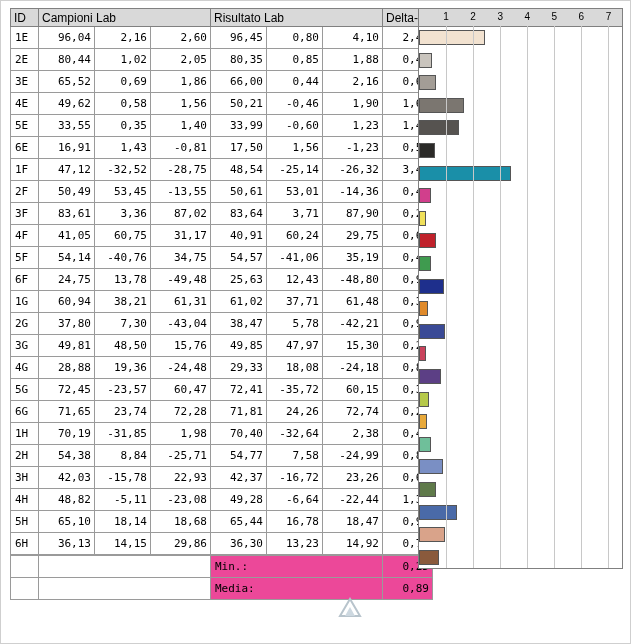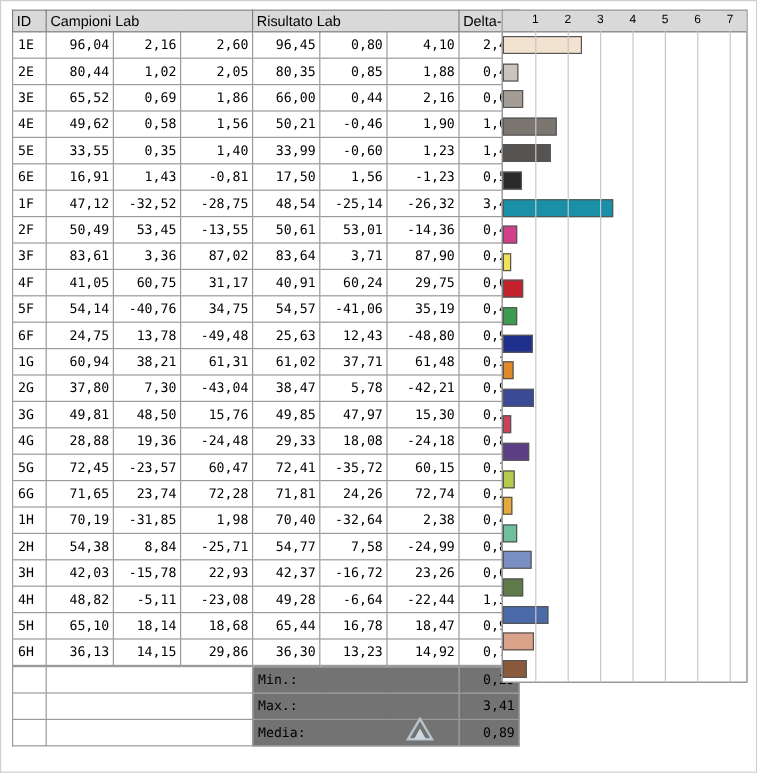--- a/index.html
+++ b/index.html
@@ -66,21 +66,21 @@
     position:absolute;
     height:15px;
     border:1px solid #555;
     box-sizing:border-box;
   }
   
   .sum td{
     border:1px solid #9a9a9a;
     height:21px;
     padding:0 3px;
-    background:#737373;
+    background:#ec4899;
     vertical-align:middle;
   }
   .sum .lab{ text-align:left;padding-left:4px; }
   .sum .val{ text-align:right; }
   .sum .blank{ background:#fff; }
   .wm{
     position:absolute;
     left:368px;top:600px;
     font-family:"Liberation Sans",sans-serif;
     font-size:15px;
@@ -375,26 +375,20 @@
         <col style="width:56px">
         <col style="width:60px">
       <col style="width:50px">
     </colgroup>
     <tbody id="sumbody">
         <tr class="sum">
           <td class="blank" style="border:1px solid #9a9a9a"></td>
           <td class="blank" colspan="3"></td>
           <td class="lab" colspan="3">Min.:</td>
           <td class="val">0,25</td>
-        </tr>
-        <tr class="sum">
-          <td class="blank" style="border:1px solid #9a9a9a"></td>
-          <td class="blank" colspan="3"></td>
-          <td class="lab" colspan="3">Max.:</td>
-          <td class="val">3,41</td>
         </tr>
         <tr class="sum">
           <td class="blank" style="border:1px solid #9a9a9a"></td>
           <td class="blank" colspan="3"></td>
           <td class="lab" colspan="3">Media:</td>
           <td class="val">0,89</td>
         </tr>
       </tbody>
   </table>
 

